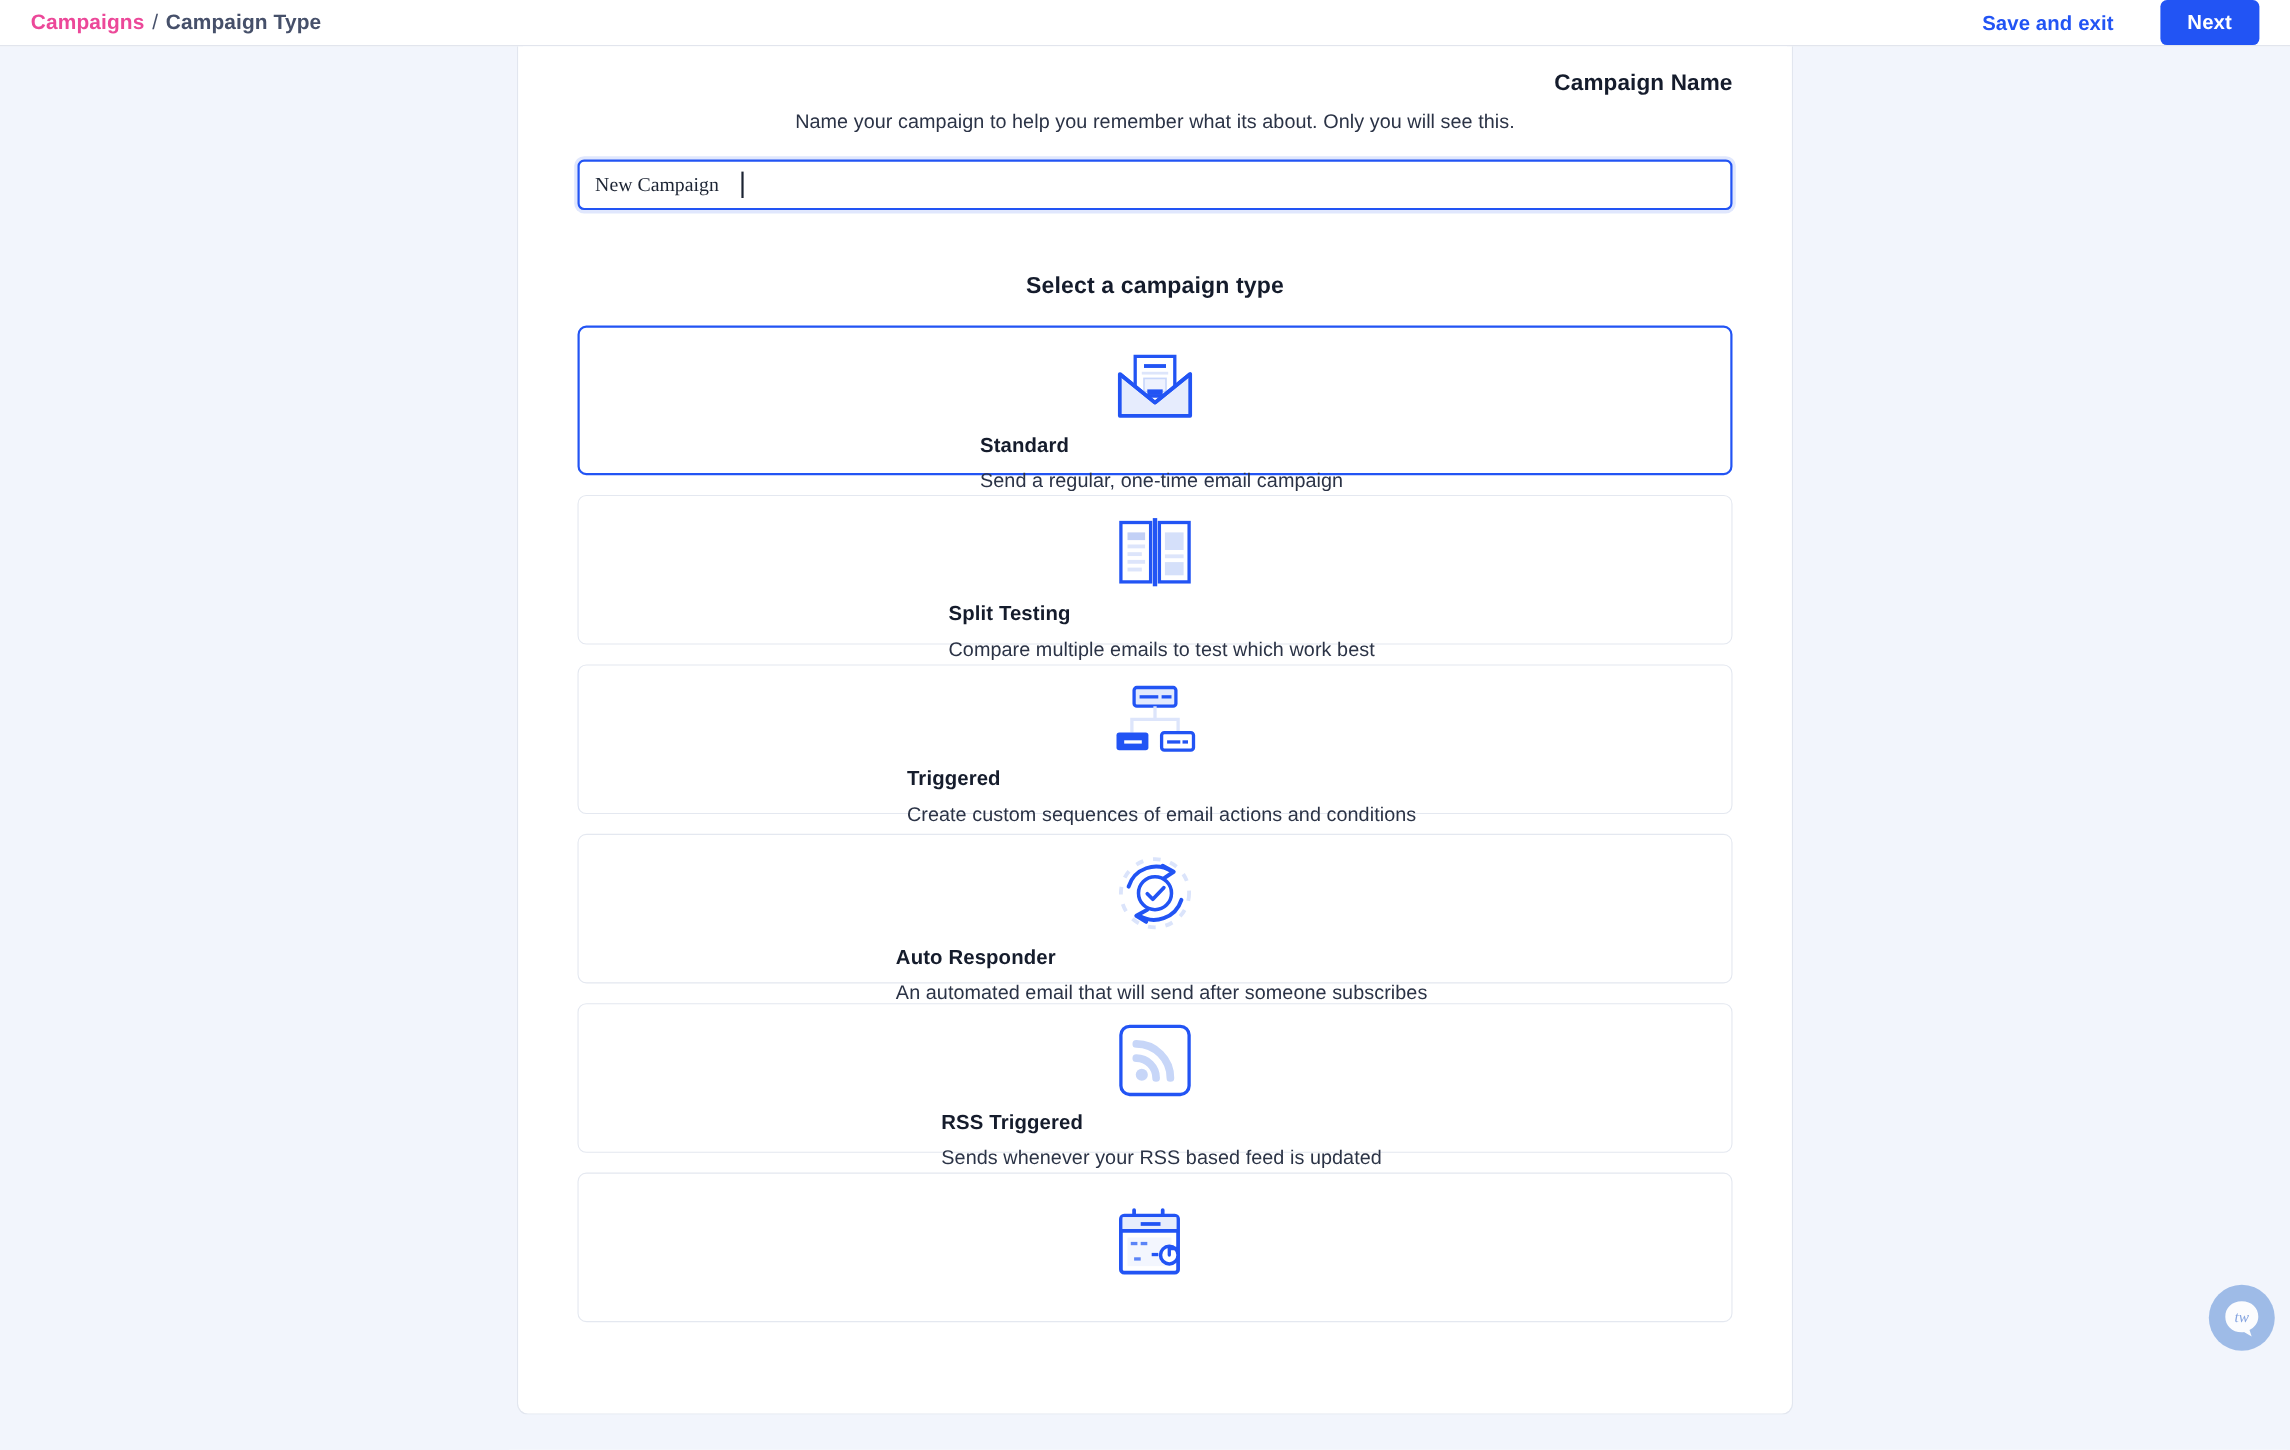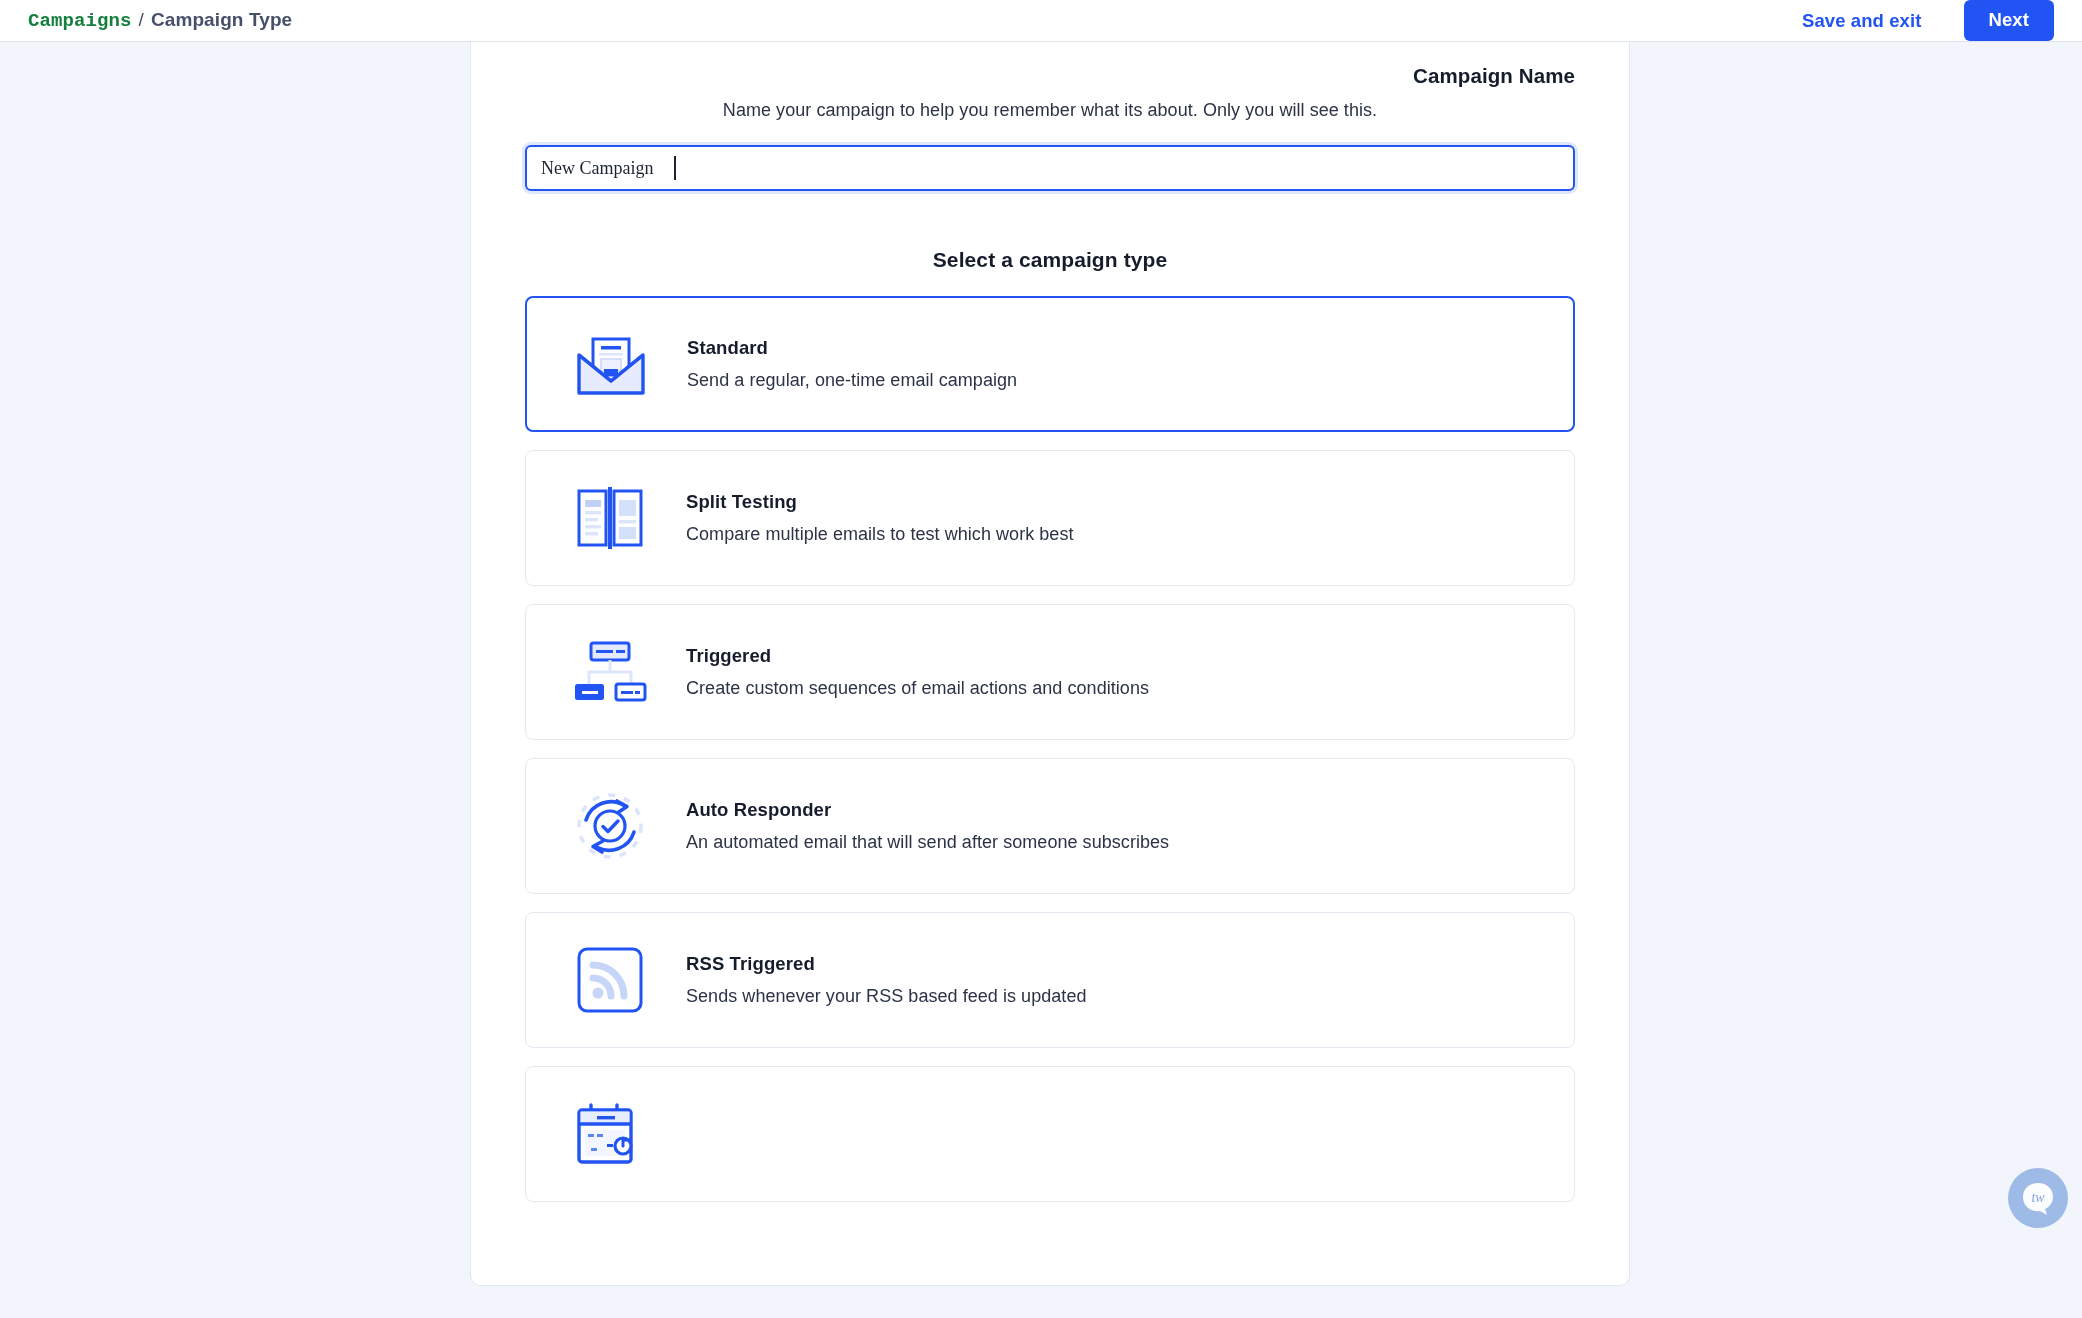--- a/index.html
+++ b/index.html
@@ -34,22 +34,21 @@
   .breadcrumb {
     font-size: 19px;
     letter-spacing: 0.1px;
     display: flex;
     align-items: baseline;
     gap: 7px;
     white-space: nowrap;
   }
   .breadcrumb .crumb-root {
     font-weight: 700;
-    color: #15803d;
-    font-family: Liberation Mono, monospace;
+    color: #ec4899;
   }
   .breadcrumb .crumb-sep {
     color: #46506a;
     font-weight: 400;
   }
   .breadcrumb .crumb-current {
     color: #46506a;
     font-weight: 700;
   }
 
@@ -167,22 +166,23 @@
   }
 
   .card {
     display: flex;
     align-items: center;
     gap: 10px;
     height: 136px;
     border: 1px solid #e4e8f0;
     border-radius: 8px;
     background: #ffffff;
-    padding: 4px 30px;
+    padding: 16px 30px;
     cursor: pointer;
+    flex-direction: column;
   }
 
   .card.selected {
     border: 2px solid #2254f4;
   }
 
   .card-icon {
     width: 108px;
     min-width: 108px;
     height: 92px;

